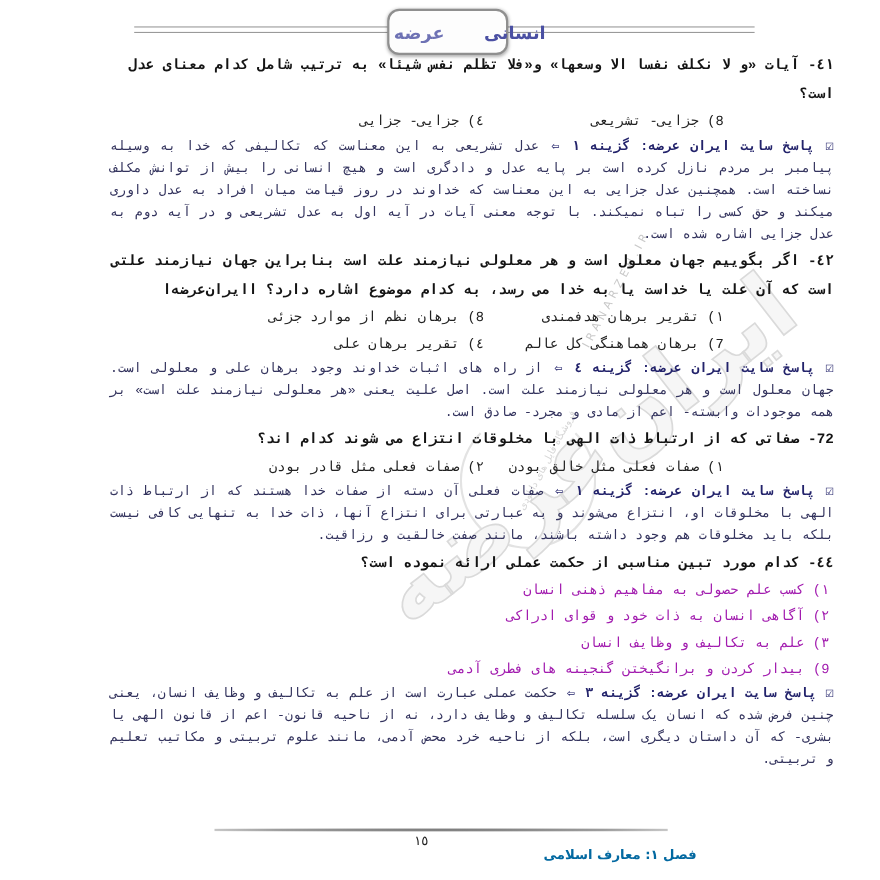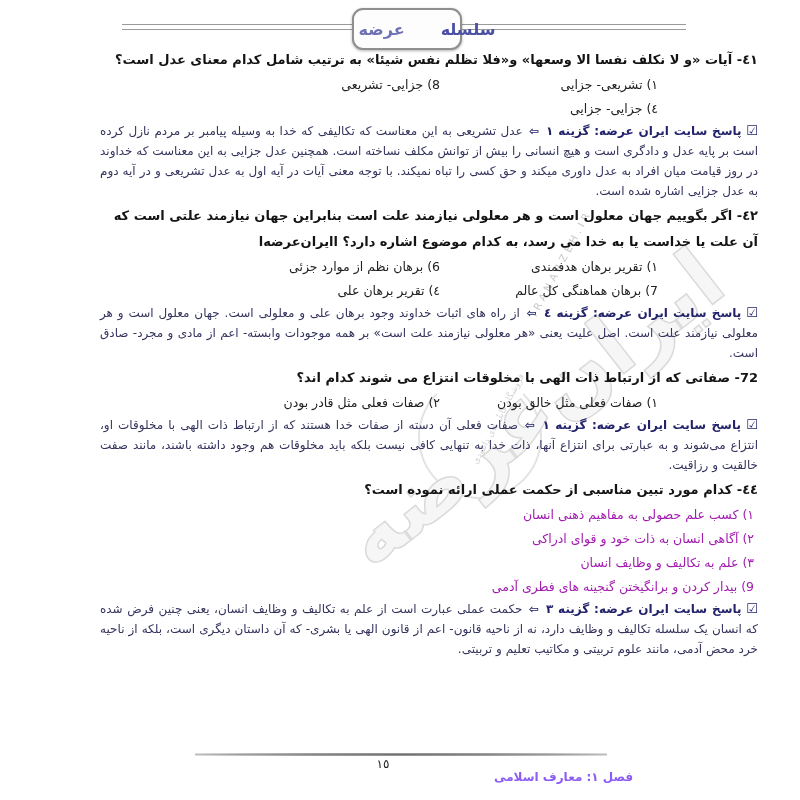--- a/index.html
+++ b/index.html
@@ -24,77 +24,76 @@
           -webkit-text-stroke:1.5px #dadada;transform:rotate(-38deg);}
   .wm-site{position:absolute;left:128px;top:78px;font-size:10px;letter-spacing:4px;color:#c9c9c9;
            transform:rotate(-62deg);transform-origin:left top;white-space:nowrap;}
   .wm-circle{position:absolute;left:18px;top:140px;width:120px;height:120px;border-radius:50%;
              border:2px solid #e3e3e3;border-top-color:transparent;}
   .wm-small{position:absolute;left:70px;top:226px;font-size:9px;color:#d6d6d6;
             transform:rotate(-62deg);transform-origin:left top;white-space:nowrap;}
 
   
   .content{position:absolute;top:47px;right:42px;width:658px;z-index:1;direction:rtl;text-align:right;color:#1b1b1b;}
-  .q-block{margin:0 0 2px 0;}
+  .q-block{margin:0 0 2px 0;font-family:Liberation Mono, monospace;}
   .q-text{font-size:13px;font-weight:bold;line-height:26px;color:#141414;}
   .options-grid{display:grid;grid-template-columns:218px 1fr;font-size:12.5px;line-height:24px;
                 padding-right:100px;color:#222;}
   .options-stack{font-size:12.5px;line-height:24px;padding-right:4px;color:#a21caf;}
   .answer{font-size:12px;line-height:20px;text-align:justify;margin:0;color:#34345e;}
   .answer .check{color:#23236b;font-size:13px;}
   .answer .lead{font-weight:bold;color:#23236b;}
   .answer .arrow{font-weight:bold;color:#23236b;padding:0 2px;}
 
   
   .footer{position:absolute;top:748px;left:0;width:800px;height:52px;z-index:2;}
   .f-line{position:absolute;top:5px;left:195px;width:412px;height:3px;
           background:radial-gradient(ellipse at center,#6f6f6f 0%,#9d9d9d 55%,rgba(160,160,160,0) 100%);}
   .f-page{position:absolute;top:9px;left:0;width:766px;text-align:center;font-size:12px;color:#222;}
-  .f-chapter{position:absolute;top:22px;left:494px;font-size:12px;font-weight:bold;color:#8b5cf6;direction:rtl;}
+  .f-chapter{position:absolute;top:22px;left:494px;font-size:12px;font-weight:bold;color:#0369a1;direction:rtl;}
 </style>
 </head>
 <body>
 
 <div class="page">
 
   <div class="watermark">
     <div class="wm-circle"></div>
     <div class="wm-big">ایران‌عرضه</div>
     <div class="wm-site">IRANARZEH.IR</div>
     <div class="wm-small">فروشگاه فایل های دانلودی</div>
   </div>
 
   <div class="header">
     <div class="dline left"></div>
     <div class="dline right"></div>
     <div class="logo-box">
-      <span class="logo-text">سلسله</span>
+      <span class="logo-text">انسانی</span>
       <svg class="logo-swoosh" width="16" height="22" viewBox="0 0 16 22">
         <path d="M2 3 C 11 0, 15 8, 9 17" stroke="#2b3990" stroke-width="2.5" fill="none"></path>
         <path d="M9 17 l6 -2.5 -2.5 6.5 z" fill="#2b3990"></path>
       </svg>
       <span class="logo-text" style="opacity:.8">عرضه</span>
     </div>
   </div>
 
   <div class="content">
       <div class="q-block">
         <div class="q-text">٤١- آیات «و لا نكلف نفسا الا وسعها» و«فلا تظلم نفس شیئا» به ترتیب شامل كدام معنای عدل است؟</div>
         <div class="options-grid">
-          <div>١) تشریعی- جزایی</div>
           <div>8) جزایی- تشریعی</div>
           <div>٤) جزایی- جزایی</div>
         </div>
         <p class="answer"><span class="check">☑ </span><span class="lead">پاسخ سایت ایران عرضه: گزینه ١ </span><span class="arrow">⇦</span><span> عدل تشریعی به این معناست که تکالیفی که خدا به وسیله پیامبر بر مردم نازل کرده است بر پایه عدل و دادگری است و هیچ انسانی را بیش از توانش مکلف نساخته است. همچنین عدل جزایی به این معناست که خداوند در روز قیامت میان افراد به عدل داوری میکند و حق کسی را تباه نمیکند. با توجه معنی آیات در آیه اول به عدل تشریعی و در آیه دوم به عدل جزایی اشاره شده است.</span></p>
       </div>
       <div class="q-block">
         <div class="q-text">٤٢- اگر بگوییم جهان معلول است و هر معلولی نیازمند علت است بنابراین جهان نیازمند علتی است که آن علت یا خداست یا به خدا می رسد، به کدام موضوع اشاره دارد؟ اایران‌عرضه‌ا</div>
         <div class="options-grid">
           <div>١) تقریر برهان هدفمندی</div>
-          <div>6) برهان نظم از موارد جزئی</div>
+          <div>8) برهان نظم از موارد جزئی</div>
           <div>7) برهان هماهنگی کل عالم</div>
           <div>٤) تقریر برهان علی</div>
         </div>
         <p class="answer"><span class="check">☑ </span><span class="lead">پاسخ سایت ایران عرضه: گزینه ٤ </span><span class="arrow">⇦</span><span> از راه های اثبات خداوند وجود برهان علی و معلولی است. جهان معلول است و هر معلولی نیازمند علت است. اصل علیت یعنی «هر معلولی نیازمند علت است» بر همه موجودات وابسته- اعم از مادی و مجرد- صادق است.</span></p>
       </div>
       <div class="q-block">
         <div class="q-text">72- صفاتی که از ارتباط ذات الهی با مخلوقات انتزاع می شوند کدام اند؟</div>
         <div class="options-grid">
           <div>١) صفات فعلی مثل خالق بودن</div>
           <div>٢) صفات فعلی مثل قادر بودن</div>

